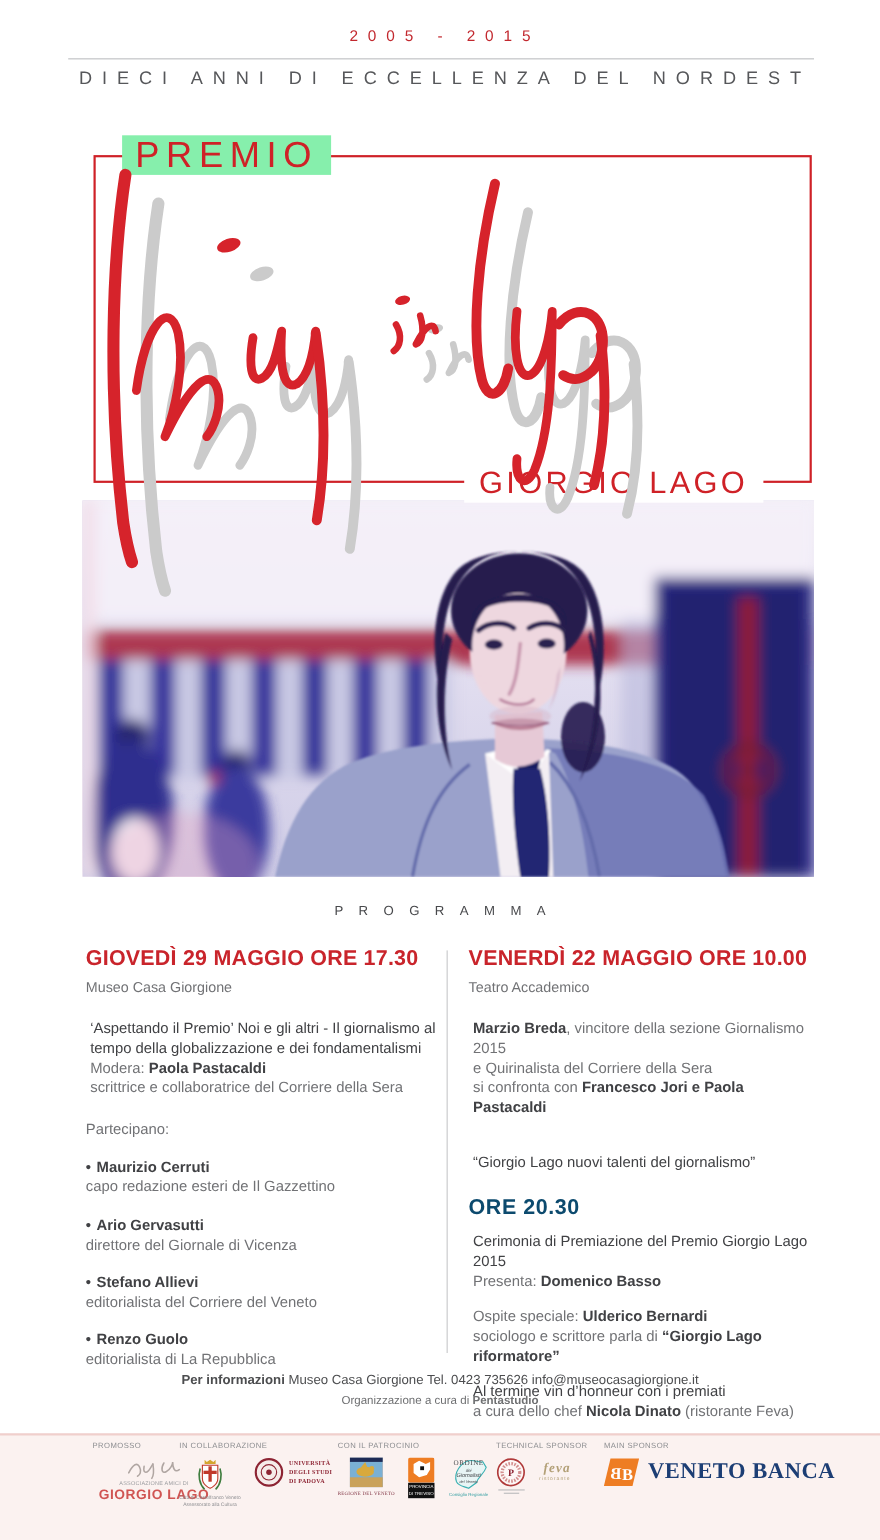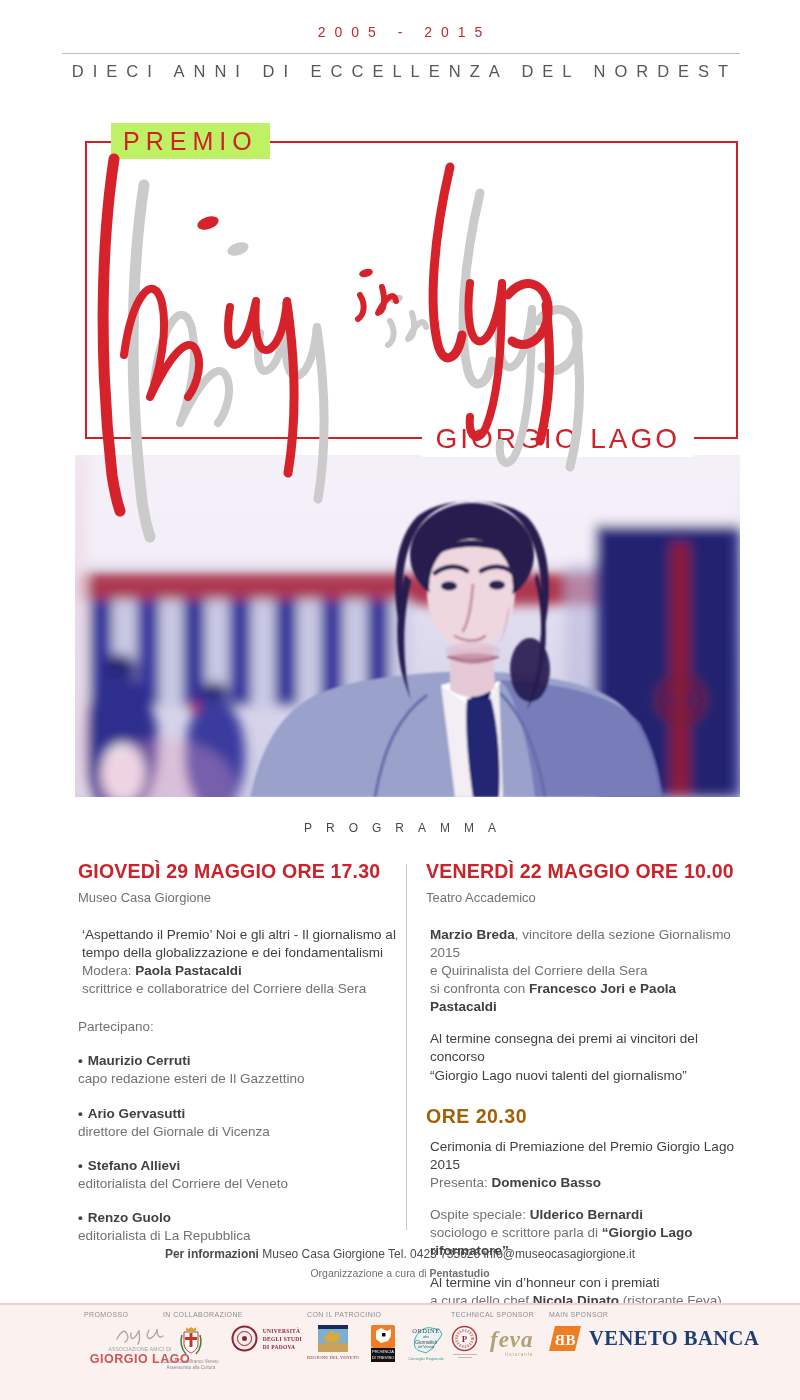--- a/index.html
+++ b/index.html
@@ -10,38 +10,38 @@
 
   
   .years{top:24px;left:0;right:0;text-align:center;font-size:14px;
          letter-spacing:9px;color:#c2282e;text-indent:9px;}
   .topline{top:53px;left:62px;width:678px;height:1px;background:#bcbec0;}
   .tagline{top:62px;left:60px;width:680px;text-align:center;font-size:16.5px;
            letter-spacing:9px;color:#56575a;white-space:nowrap;text-indent:9px;}
 
   
   .frame{left:85px;top:141px;width:649px;height:294px;border:2px solid #cf2127;z-index:2;}
-  .premio{position:absolute;top:-20px;left:24px;background:#bef264;padding:0 12px;
-          font-size:25px;letter-spacing:6px;color:#cf2127;line-height:36px;}
+  .premio{position:absolute;top:-20px;left:24px;background:#86efac;padding:0 12px;
+          font-size:33px;letter-spacing:6px;color:#cf2127;line-height:36px;}
   .lago-label{position:absolute;bottom:-20px;right:42px;background:#fff;padding:0 14px;
           font-size:28px;letter-spacing:3px;color:#cf2127;line-height:36px;}
   .sig-svg{left:78px;top:143px;width:660px;height:400px;z-index:3;pointer-events:none;}
 
   
   .photo{left:75px;top:455px;width:665px;height:342px;overflow:hidden;z-index:1;background:#dcd8ec;}
 
   
   .programma-title{top:821px;left:0;right:0;text-align:center;font-size:12px;
                    letter-spacing:14px;color:#48494c;text-indent:14px;}
   .program{left:78px;top:860px;width:662px;height:376px;}
   .col-left{position:absolute;left:0;top:0;width:320px;}
   .col-right{position:absolute;left:348px;top:0;width:316px;}
   .divider{position:absolute;left:328px;top:4px;width:1px;height:366px;background:#c6c7c9;}
   .day-header{color:#c9242b;font-size:19.5px;font-weight:bold;margin:0 0 7px 0;letter-spacing:0.2px;}
-  .ore-header{color:#a16207;font-size:19.5px;font-weight:bold;margin:20px 0 10px 0;letter-spacing:0.5px;}
+  .ore-header{color:#0c4a6e;font-size:19.5px;font-weight:bold;margin:20px 0 10px 0;letter-spacing:0.5px;}
   .venue{color:#717275;font-size:13px;margin:0 0 21px 0;}
   .ptxt{margin:0 0 14px 4px;font-size:13.5px;line-height:1.34;}
   .dark{color:#404144;}
   .gray{color:#717275;}
   .bold{font-weight:bold;color:#404144;}
   .partecipano{margin:20px 0 16px 0;}
   .participant{margin:0 0 16px 0;font-size:13.5px;line-height:1.34;}
   .bullet{margin-right:5px;}
 
   
@@ -67,21 +67,21 @@
   .ordine-wrap{position:relative;width:38px;height:30px;}
   .ordine-map{position:absolute;left:0;top:0;}
   .ordine-txt{position:absolute;left:0;top:2px;width:38px;text-align:center;}
   .ordine-l1{font-family:"Liberation Serif",serif;font-size:6.5px;color:#45484b;letter-spacing:0.5px;}
   .ordine-l2{font-size:4px;font-style:italic;color:#45484b;}
   .ordine-l3{font-size:5px;font-style:italic;color:#45484b;}
   .ordine-l4{font-size:3.5px;font-style:italic;color:#45484b;}
   .ordine-sub{font-size:4px;color:#35a0a3;margin-top:1px;text-align:center;}
   .illegible-bar{height:1px;background:#b9babد;background:#b9babc;margin-top:2px;}
   .feva-name{font-family:"Liberation Serif",serif;font-style:italic;font-weight:bold;
-             font-size:23px;color:#b3a077;letter-spacing:1px;line-height:1;}
+             font-size:12px;color:#b3a077;letter-spacing:1px;line-height:1;}
   .feva-sub{font-size:4.5px;color:#b3a077;letter-spacing:1px;text-align:right;margin-top:1px;}
   .vb-name{font-family:"Liberation Serif",serif;font-weight:bold;font-size:20.5px;
            color:#1c3e74;letter-spacing:0.5px;line-height:27px;}
   .vb-row{display:flex;align-items:center;gap:8px;}
 </style>
 </head>
 <body>
 
 <div class="abs years">2005 - 2015</div>
 <div class="abs topline"></div>
@@ -226,21 +226,21 @@
 
   <div class="col-right">
     <h3 class="day-header">VENERDÌ 22 MAGGIO ORE 10.00</h3>
     <div class="venue">Teatro Accademico</div>
     <p class="ptxt">
       <b class="bold">Marzio Breda</b><span class="gray">, vincitore della sezione Giornalismo 2015</span><br>
       <span class="gray">e Quirinalista del Corriere della Sera</span><br>
       <span class="gray">si confronta con </span><b class="bold">Francesco Jori e Paola Pastacaldi</b>
     </p>
     <p class="ptxt dark">
-      <span>Al termine consegna dei premi ai vincitori del concorso</span><br>
+      <br>
       <span>“Giorgio Lago nuovi talenti del giornalismo”</span>
     </p>
     <h3 class="ore-header">ORE 20.30</h3>
     <p class="ptxt">
       <span class="dark">Cerimonia di Premiazione del Premio Giorgio Lago 2015</span><br>
       <span class="gray">Presenta: </span><b class="bold">Domenico Basso</b>
     </p>
     <p class="ptxt">
       <span class="gray">Ospite speciale: </span><b class="bold">Ulderico Bernardi</b><br>
       <span class="gray">sociologo e scrittore parla di </span><b class="bold">“Giorgio Lago riformatore”</b>

